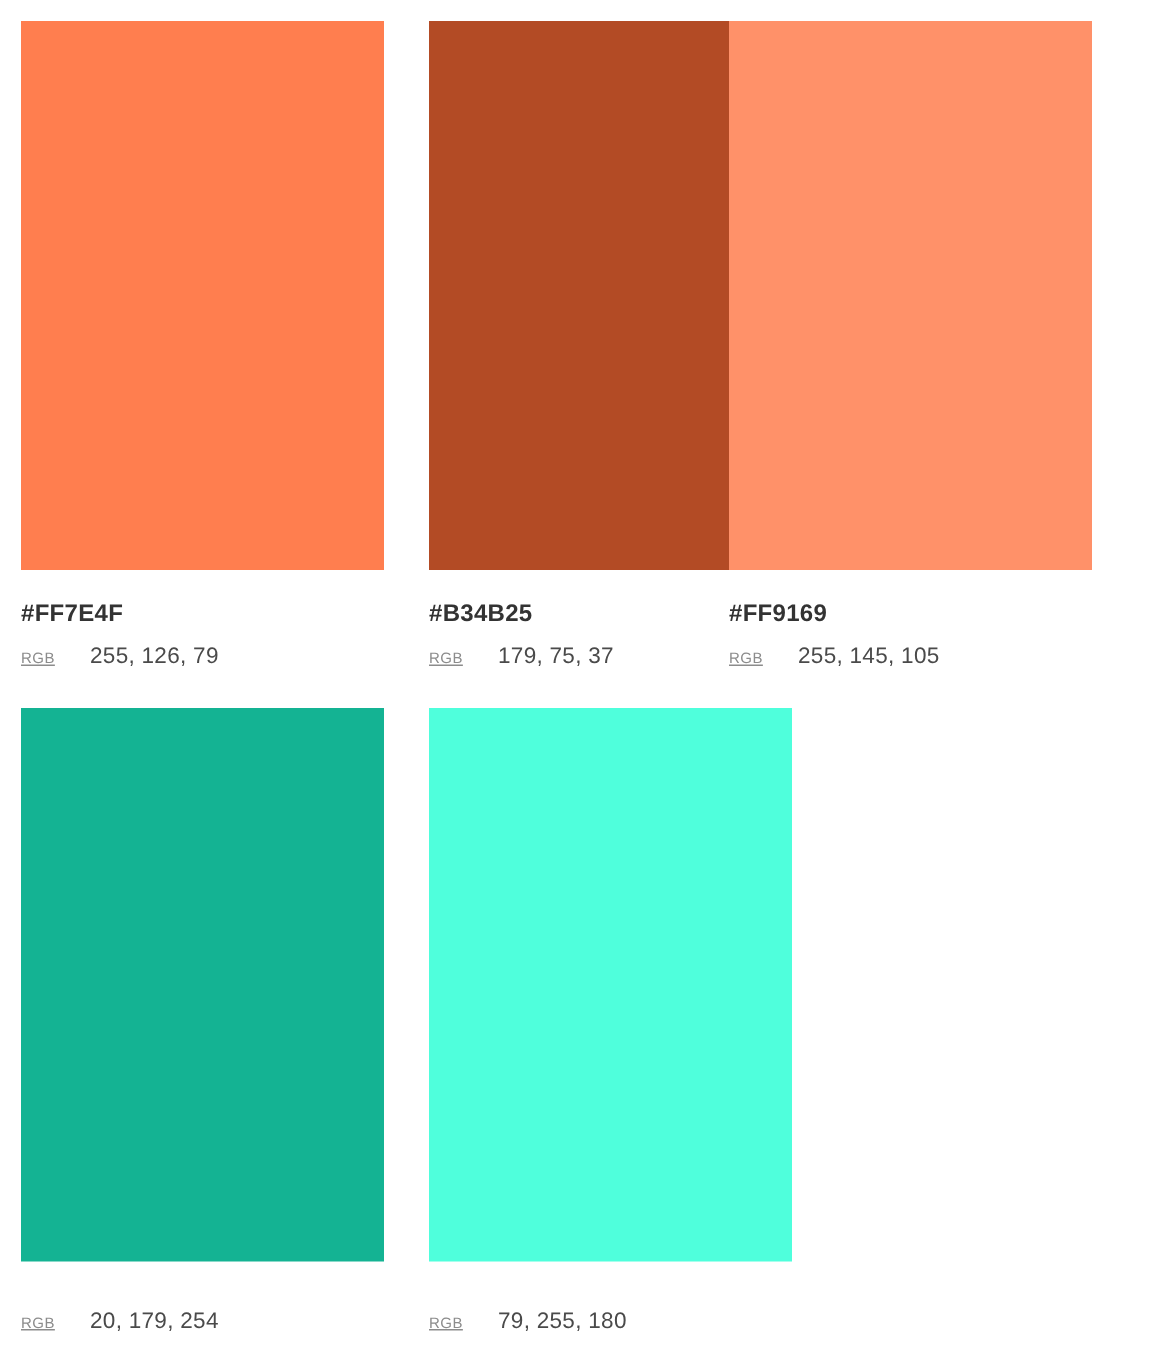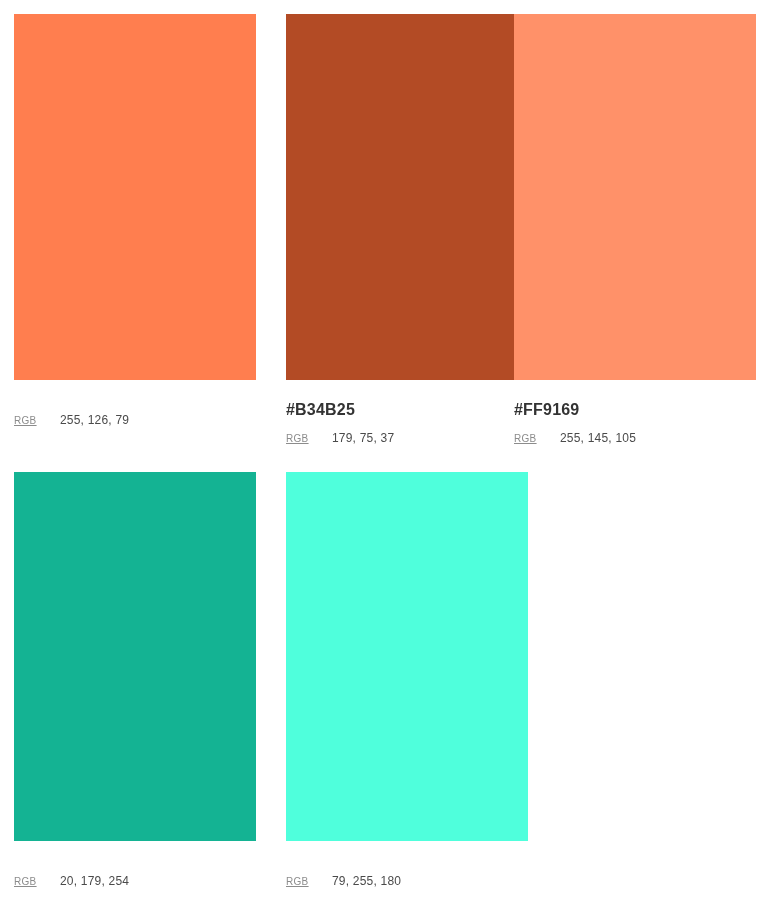--- a/index.html
+++ b/index.html
@@ -31,21 +31,21 @@
   .row-1 { top: 14px; }
   .row-2 { top: 472px; }
 
   .swatch-cell {
     position: absolute;
     top: 0;
     width: 242px;
   }
   .col-1 { left: 0px; }
   .col-2 { left: 244px; margin-left: 28px; }
-  .col-3 { left: 500px; }
+  .col-3 { left: 472px; }
 
   .swatch {
     display: block;
     width: 242px;
   }
   .row-1 .swatch { height: 366px; }
   .row-2 .swatch { height: 369px; }
 
   .meta {
     padding-top: 21px;
@@ -66,36 +66,37 @@
   }
   .rgb-label {
     font-size: 10px;
     color: #8c8c8c;
     letter-spacing: 0.3px;
     width: 46px;
     flex: 0 0 46px;
     text-decoration: underline;
   }
   .rgb-value {
-    font-size: 12px;
+    font-size: 15px;
     color: #4a4a4a;
     letter-spacing: 0.2px;
     text-align: center;
   }
 </style>
 </head>
 <body style="background-color: rgb(255, 255, 255);">
 
 <div class="palette">
 
   <div class="row row-1">
 
     <div class="swatch-cell col-1">
       <div class="swatch" style="background-color: rgb(255, 126, 79);"></div>
       <div class="meta">
+        <div class="hex">#FF7E4F</div>
         <div class="rgb-row">
           <span class="rgb-label">RGB</span>
           <span class="rgb-value">255, 126, 79</span>
         </div>
       </div>
     </div>
 
     <div class="swatch-cell col-2">
       <div class="swatch" style="background-color: rgb(179, 75, 37);"></div>
       <div class="meta">

